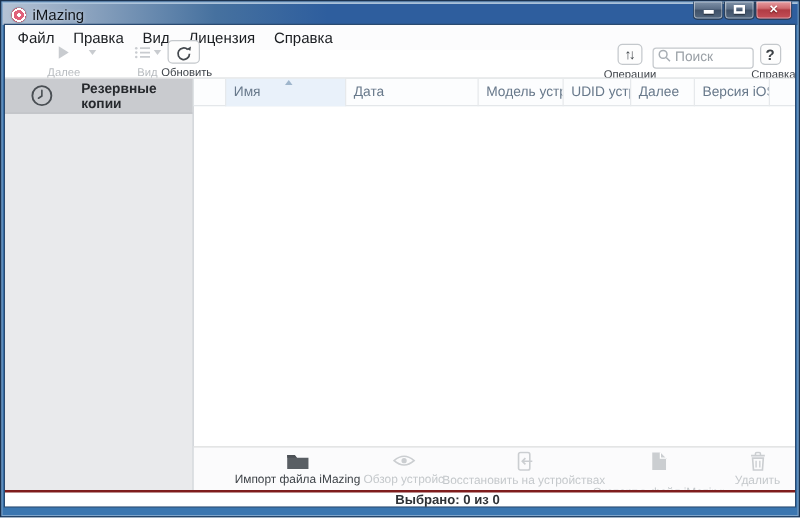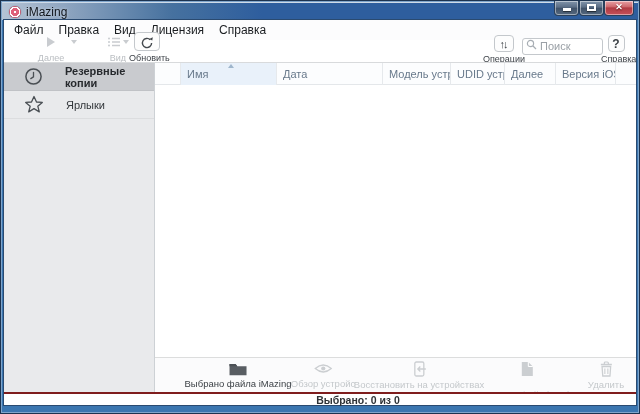--- a/index.html
+++ b/index.html
@@ -170,28 +170,20 @@
     <div class="sidebar">
       <div class="side-item selected">
         <span class="side-ico">
           <svg width="19" height="19">
             <circle cx="9.5" cy="9.5" r="7.6" fill="none" stroke="#4a4f54" stroke-width="1.5"></circle>
             <path d="M9.5 5.3 V9.8 L6.8 11.6" fill="none" stroke="#4a4f54" stroke-width="1.3" stroke-linecap="round"></path>
           </svg>
         </span>
         <span class="side-label">Резервные копии</span>
       </div>
-      <div class="side-item">
-        <span class="side-ico">
-          <svg width="20" height="19">
-            <polygon points="10,1.5 12.5,7 18.3,7.4 13.8,11.2 15.3,16.9 10,13.6 4.7,16.9 6.2,11.2 1.7,7.4 7.5,7" fill="none" stroke="#4a4f54" stroke-width="1.3" stroke-linejoin="round"></polygon>
-          </svg>
-        </span>
-        <span class="side-label">Ярлыки</span>
-      </div>
     </div>
 
     <div class="thead">
       <div class="th first" style="left:0;width:25px;"></div>
       <div class="th" style="left:121px;width:106px;">
         <span>Дата</span>
       </div>
       <div class="th sorted" style="left:25px;width:96px;">
         <span>Имя</span>
         <span class="sort-caret"></span>
@@ -212,21 +204,21 @@
     </div>
 
     <div class="content"></div>
 
     <div class="actions">
       <div class="act on" style="left:83px;">
         <svg width="19" height="15">
           <path d="M1 3 h6 l1.8 2.2 H18 v9 H1 z" fill="#595e63"></path>
           <path d="M1 3 h6 l1.8 2.2 H1 z" fill="#4c5156"></path>
         </svg>
-        <span class="act-cap">Выбрано файла iMazing</span>
+        <span class="act-cap">Импорт файла iMazing</span>
       </div>
       <div class="act" style="left:168px;">
         <svg width="19" height="15">
           <path d="M1.5 7.5 Q9.5 0.5 17.5 7.5 Q9.5 14.5 1.5 7.5 Z" fill="none" stroke="#cbced1" stroke-width="1.3"></path>
           <circle cx="9.5" cy="7.5" r="2.1" fill="#cbced1"></circle>
         </svg>
         <span class="act-cap">Обзор устройс</span>
       </div>
       <div class="act" style="left:264px;">
         <svg width="16" height="16">

